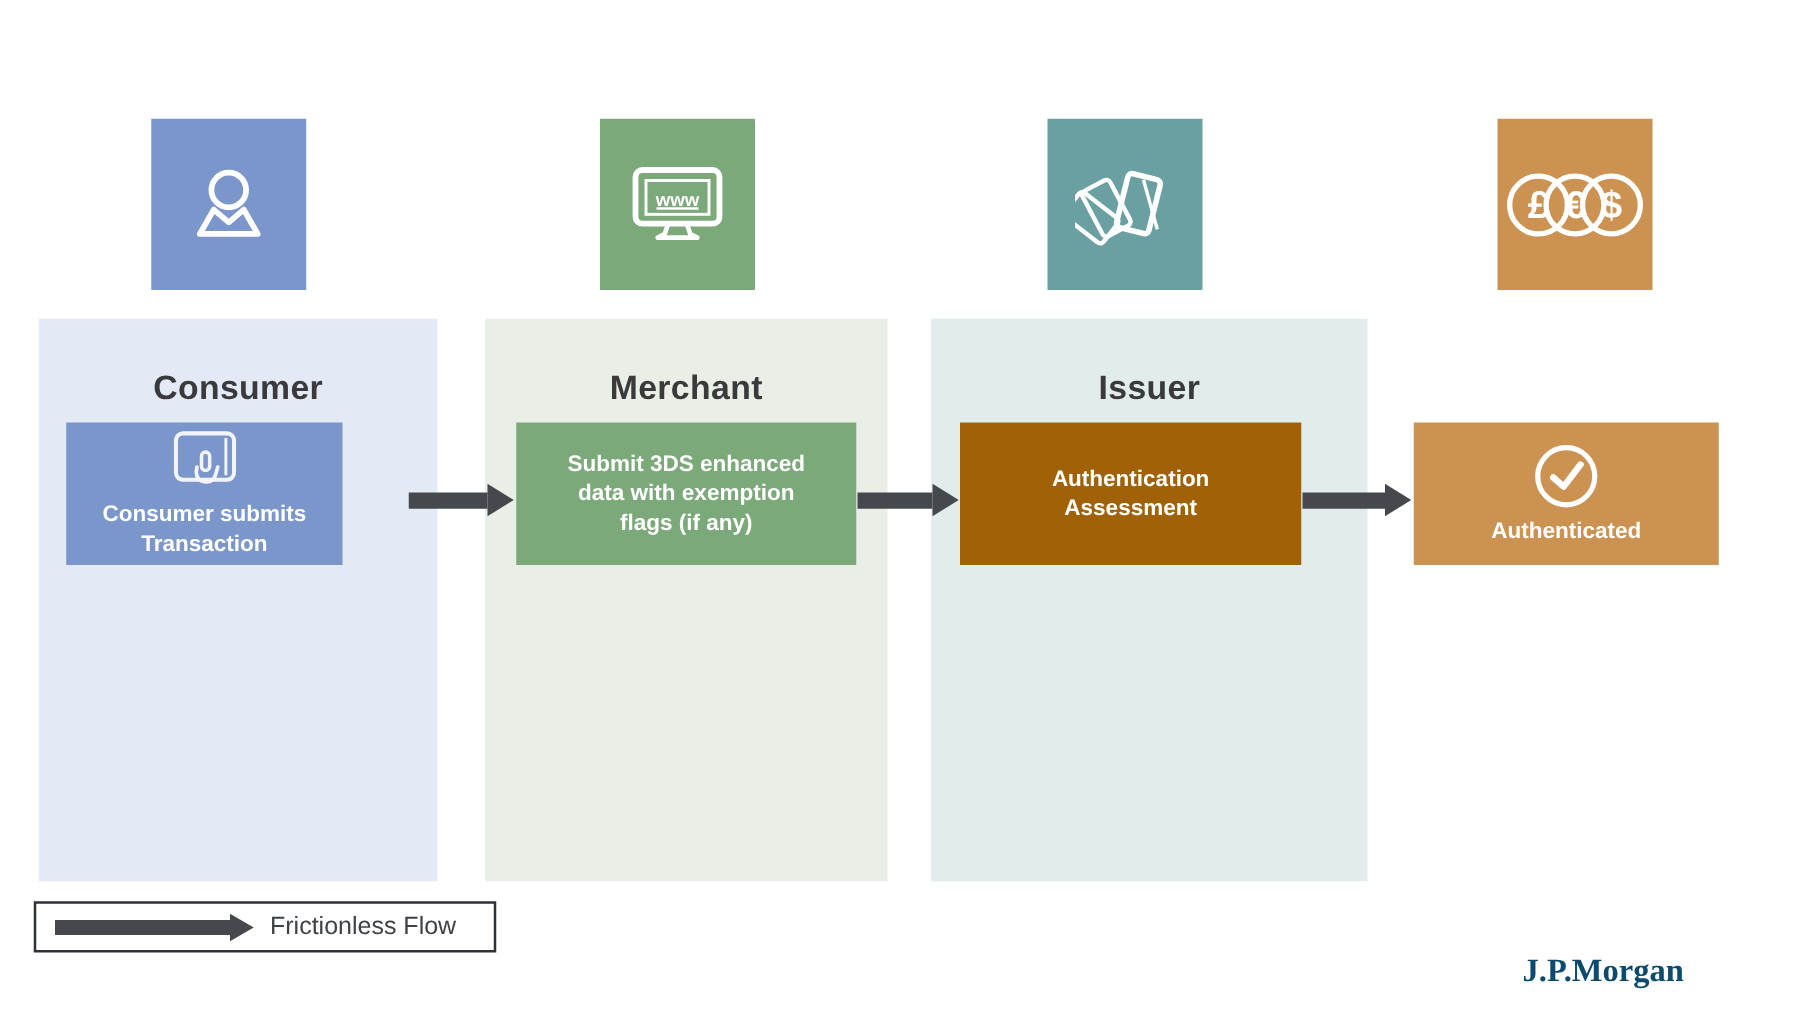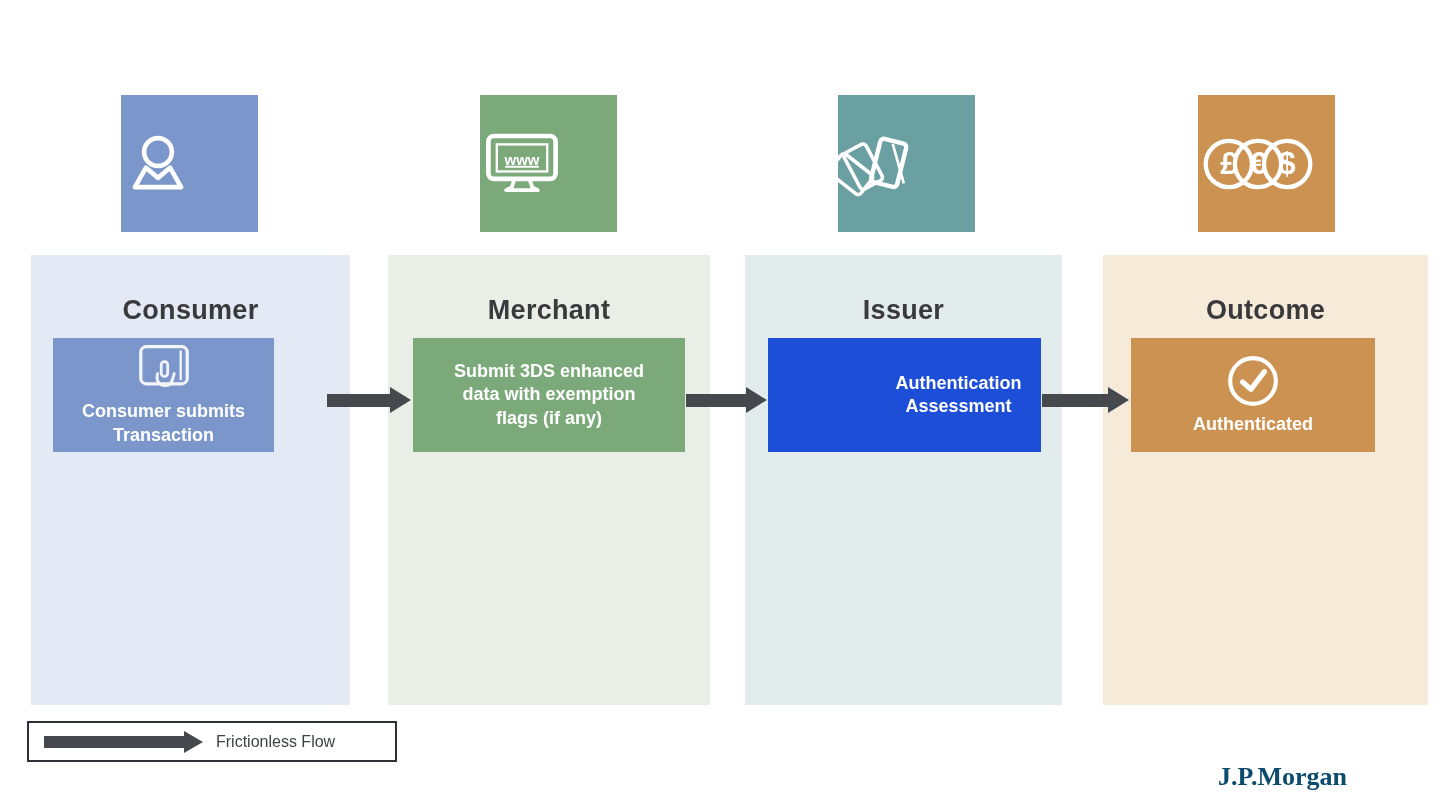--- a/index.html
+++ b/index.html
@@ -2,22 +2,22 @@
 <html><head>
 <meta charset="utf-8">
 <style>
   html,body{margin:0;padding:0;background:#fff;}
   .canvas{
     position:relative;width:1440px;height:810px;background:#ffffff;
     font-family:"Liberation Sans",sans-serif;overflow:hidden;
   }
   
   .icon-tile{
-    position:absolute;top:95px;width:137px;height:137px;
-    display:flex;align-items:center;
+    position:absolute;top:95px;width:124px;height:137px;
+    display:flex;align-items:center;justify-content:center;
   }
   
   .panel{position:absolute;top:255px;height:450px;}
   .panel-header{
     text-align:center;margin-top:40px;font-size:27px;font-weight:bold;
     color:#3a3a3c;letter-spacing:.3px;
   }
   
   .flow-box{
     position:absolute;top:338px;height:114px;
@@ -40,21 +40,21 @@
   .legend{
     position:absolute;left:27px;top:721px;width:370px;height:41px;
     border:2px solid #2e3136;background:#ffffff;
     display:flex;align-items:center;box-sizing:border-box;
   }
   .legend .shaft{margin-left:15px;width:140px;height:12px;background:#45494d;}
   .legend .head{
     width:0;height:0;border-top:11px solid transparent;
     border-bottom:11px solid transparent;border-left:19px solid #45494d;
   }
-  .legend-label{margin-left:13px;font-size:16px;color:#3e4246;}
+  .legend-label{margin-left:13px;font-size:20px;color:#3e4246;}
   
   .brand{
     position:absolute;left:1218px;top:762px;
     font-family:"Liberation Serif",serif;font-size:26px;font-weight:600;color:#0c4a6e;
   }
   svg{display:block;}
 </style>
 </head>
 <body>
 
@@ -108,44 +108,41 @@
       </svg>
     </span>
   </div>
 
   <div class="panel" style="left: 388px; width: 322px; background-color: rgb(233, 238, 230);">
     <div class="panel-header">Merchant</div>
   </div>
   <div class="panel" style="left: 31px; width: 319px; background-color: rgb(228, 233, 246);">
     <div class="panel-header">Consumer</div>
   </div>
-  <div class="panel" style="left: 745px; width: 317px; background-color: rgb(227, 236, 236);">
+  <div class="panel" style="left: 745px; width: 349px; background-color: rgb(227, 236, 236);">
     <div class="panel-header">Issuer</div>
-  </div>
-  <div class="panel" style="left: 1103px; width: 325px; background-color: rgb(246, 234, 217);">
-    <div class="panel-header">Outcome</div>
   </div>
 
   <div class="flow-box" style="left: 53px; width: 221px; background-color: rgb(123, 150, 203);">
     <span class="box-icon">
       <svg width="62" height="52" viewBox="0 0 64 56" opacity="0.9">
         <rect x="7" y="4" width="50" height="40" rx="6" fill="none" stroke="#fff" stroke-width="3.5"></rect>
         <line x1="50" y1="8" x2="50" y2="40" stroke="#fff" stroke-width="2.5"></line>
         <rect x="29" y="20" width="7" height="16" rx="3.5" fill="none" stroke="#fff" stroke-width="3"></rect>
         <path d="M25 33 q-2 9 4 12 q9 3 12 -5 l2 -7" fill="none" stroke="#fff" stroke-width="3.2" stroke-linecap="round"></path>
       </svg>
     </span>
     <span class="box-label lbl-consumer">Consumer submits Transaction</span>
   </div>
 
   <div class="flow-box" style="left: 413px; width: 272px; background-color: rgb(124, 169, 122);">
     <span class="box-label lbl-merchant">Submit 3DS enhanced data with exemption flags (if any)</span>
   </div>
 
-  <div class="flow-box" style="left: 768px; width: 273px; background-color: #1d4ed8; align-items: flex-end;">
+  <div class="flow-box" style="left: 768px; width: 273px; background-color: #a16207;">
     <span class="box-label lbl-issuer">Authentication Assessment</span>
   </div>
 
   <div class="flow-box" style="left: 1131px; width: 244px; background-color: rgb(204, 146, 81);">
     <span class="box-icon">
       <svg width="54" height="54" viewBox="0 0 52 52">
         <circle cx="26" cy="26" r="22" fill="none" stroke="#fff" stroke-width="4"></circle>
         <path d="M16 27 L24 34 L37 17" fill="none" stroke="#fff" stroke-width="5" stroke-linecap="round" stroke-linejoin="round"></path>
       </svg>
     </span>

